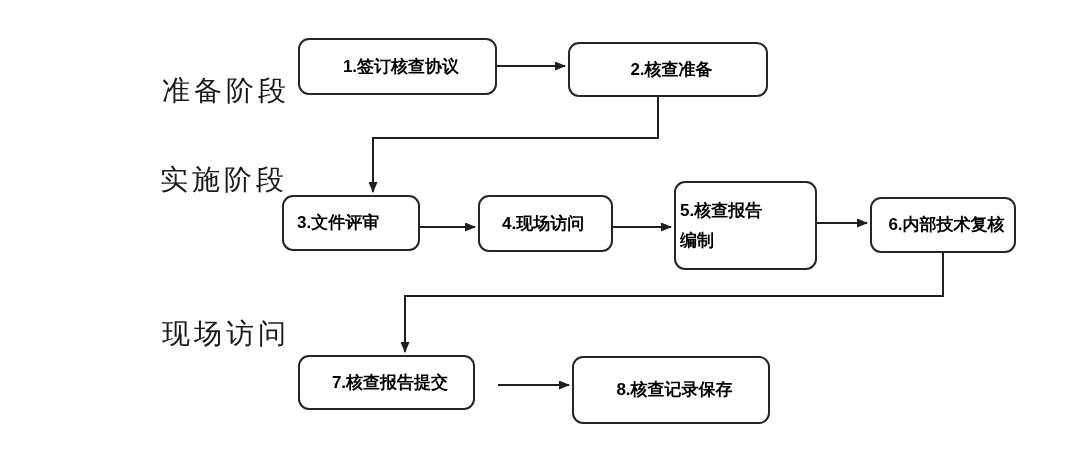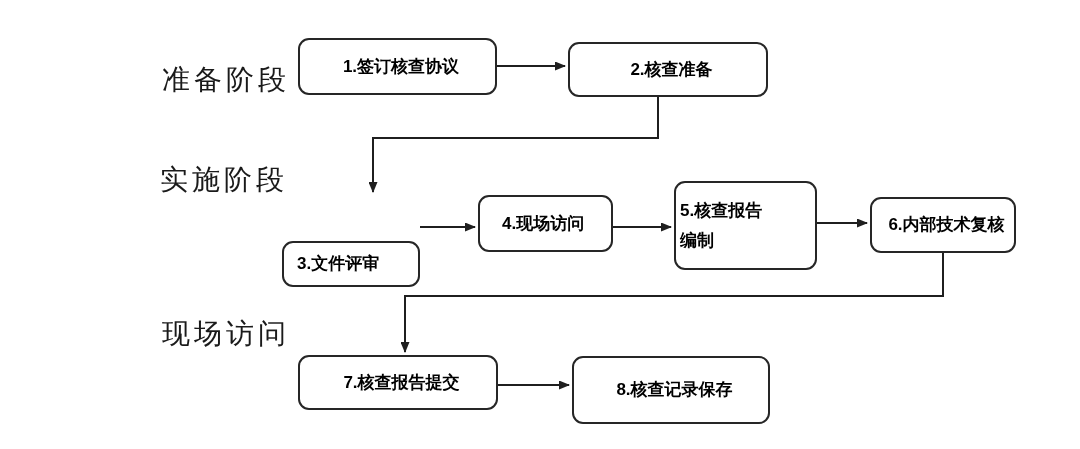--- a/index.html
+++ b/index.html
@@ -47,28 +47,28 @@
     white-space: pre-line;
     line-height: 1.75;
     padding-left: 7px;
   }
   .node.align-left {
     justify-content: flex-start;
   }
   
   #node-1 { left: 298px; top:  38px; width: 199px; height: 57px; }
   #node-2 { left: 568px; top:  42px; width: 200px; height: 55px; }
-  #node-3 { left: 282px; top: 195px; width: 138px; height: 46px; padding-left: 13px; margin-top: 46px; }
+  #node-3 { left: 282px; top: 195px; width: 138px; height: 56px; padding-left: 13px; }
   #node-4 { left: 478px; top: 195px; width: 135px; height: 57px; padding-left: 22px; }
   #node-5 { left: 674px; top: 181px; width: 143px; height: 89px; padding-left: 4px; }
   #node-6 { left: 870px; top: 197px; width: 146px; height: 56px; }
-  #node-7 { left: 298px; top: 355px; width: 200px; height: 55px; }
+  #node-7 { left: 298px; top: 355px; width: 177px; height: 55px; }
   #node-8 { left: 572px; top: 356px; width: 198px; height: 68px; }
 
-  #stage-1 { left: 162px; top: 63px; text-align: right; }
+  #stage-1 { left: 162px; top: 74px; text-align: right; }
   #stage-2 { left: 160px; top: 163px; }
   #stage-3 { left: 162px; top: 317px; }
 </style>
 </head>
 <body>
 
 <div class="canvas">
 
   <svg class="connector-layer" width="1080" height="449" viewBox="0 0 1080 449" xmlns="http://www.w3.org/2000/svg">
     <defs>

